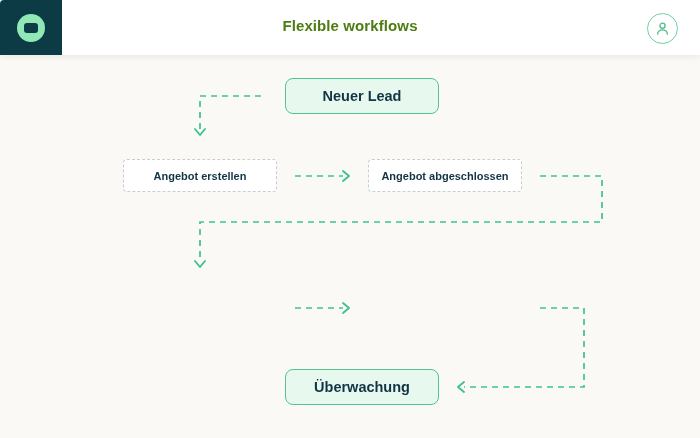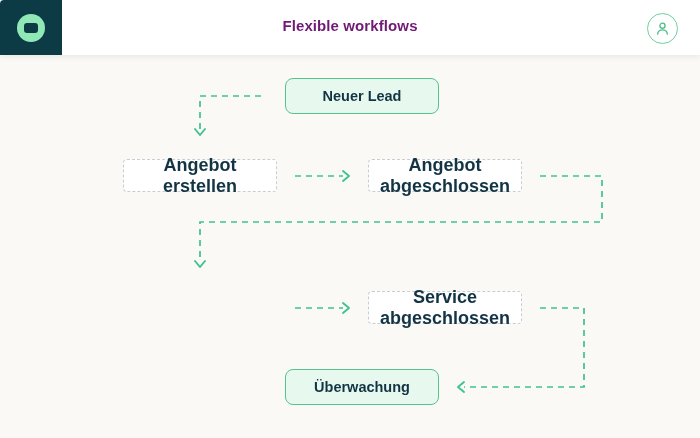--- a/index.html
+++ b/index.html
@@ -29,21 +29,21 @@
     background:#8fe8b6;
     display:flex;align-items:center;justify-content:center;
   }
   .logo-inner{
     width:14px;height:10px;border-radius:3px;
     background:#0d3b45;
   }
   .header-title{
     position:absolute;left:0;top:0;width:700px;height:50px;
     display:flex;align-items:center;justify-content:center;
-    font-size:15px;font-weight:bold;color:#701a75;
+    font-size:15px;font-weight:bold;color:#4d7c0f;
     letter-spacing:.1px;
     pointer-events:none;
   }
   .avatar{
     position:absolute;right:22px;top:13px;
     width:29px;height:29px;border-radius:50%;
     border:1.4px solid #6fcf9f;
     display:flex;align-items:center;justify-content:center;
     background:#ffffff;
   }
@@ -70,21 +70,21 @@
   .node.terminal{
     background:#e7f9ef;
     border:1.6px solid #55c38d;
     border-radius:8px;
     font-size:14.5px;
   }
   .node.process{
     background:#ffffff;
     border:1.3px dashed #c9cdd2;
     border-radius:4px;
-    font-size:18px;
+    font-size:11px;
   }
 </style>
 </head>
 <body>
 
 <div id="app">
 
   <div class="header">
 
     <div class="logo-tile">
@@ -133,22 +133,19 @@
 
     <div class="node process" style="left:111px;top:104px;width:154px;height:33px;">
       <span>Angebot erstellen</span>
     </div>
 
     <div class="node process" style="left:356px;top:104px;width:154px;height:33px;">
       <span>Angebot abgeschlossen</span>
     </div>
 
 
-    <div class="node process" style="left:356px;top:236px;width:154px;height:33px;">
-      <span>Service abgeschlossen</span>
-    </div>
 
     <div class="node terminal" style="left:273px;top:314px;width:154px;height:36px;">
       <span>Überwachung</span>
     </div>
 
   </div>
 </div>
 
 </body></html>

